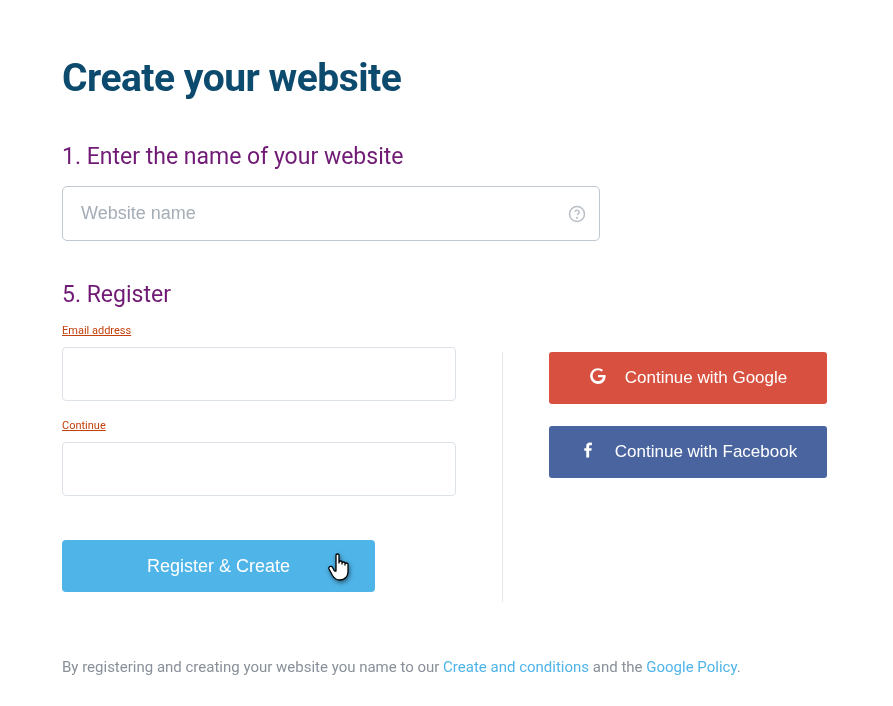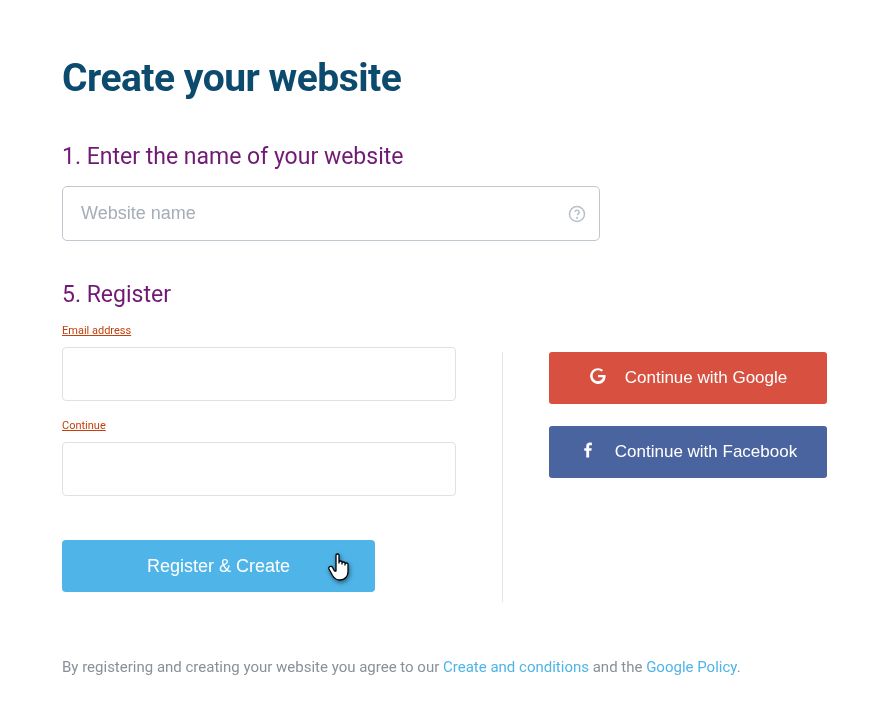--- a/index.html
+++ b/index.html
@@ -201,20 +201,20 @@
         <svg class="social-icon" viewBox="0 0 24 24">
             <path d="M13.5 22v-9h3l.5-3.5h-3.5V7.2c0-1 .3-1.7 1.8-1.7h1.9V2.2c-.3 0-1.5-.2-2.8-.2-2.8 0-4.7 1.7-4.7 4.8v2.7H7v3.5h2.7V22h3.8z"></path>
           </svg>
       </span>
       <span>Continue with Facebook</span>
     </button>
   </div>
 </div>
 
 <div class="footer-text">
-  <span>By registering and creating your website you agree to our </span><a href="#">Create and conditions</a><span> and the </span><a href="#">Google Policy</a><span>.</span>
+  <span>By registering and creating your website you name to our </span><a href="#">Create and conditions</a><span> and the </span><a href="#">Google Policy</a><span>.</span>
 </div>
 
 <div class="cursor">
   <svg viewBox="0 0 28 32" width="28" height="32">
     <path d="M10 3 C10 3 10 2 11.5 2 C13 2 13 3 13 3 L13 11 L13 10 C13 10 13 9 14.5 9 C16 9 16 10 16 10 L16 12 L16 11 C16 11 16 10 17.5 10 C19 10 19 11 19 11 L19 13 L19 12 C19 12 19 11 20.5 11 C22 11 22 12 22 12 L22 20 C22 24 19 28 14 28 C10 28 8 26 6.5 23.5 L3 17 C2.5 16 3 15 4 14.5 C5 14 6 14.5 6.5 15.5 L8.5 19 L10 19 L10 3 Z" fill="#fff" stroke="#000" stroke-width="1.3" stroke-linejoin="round"></path>
   </svg>
 </div>
 
 </body></html>

